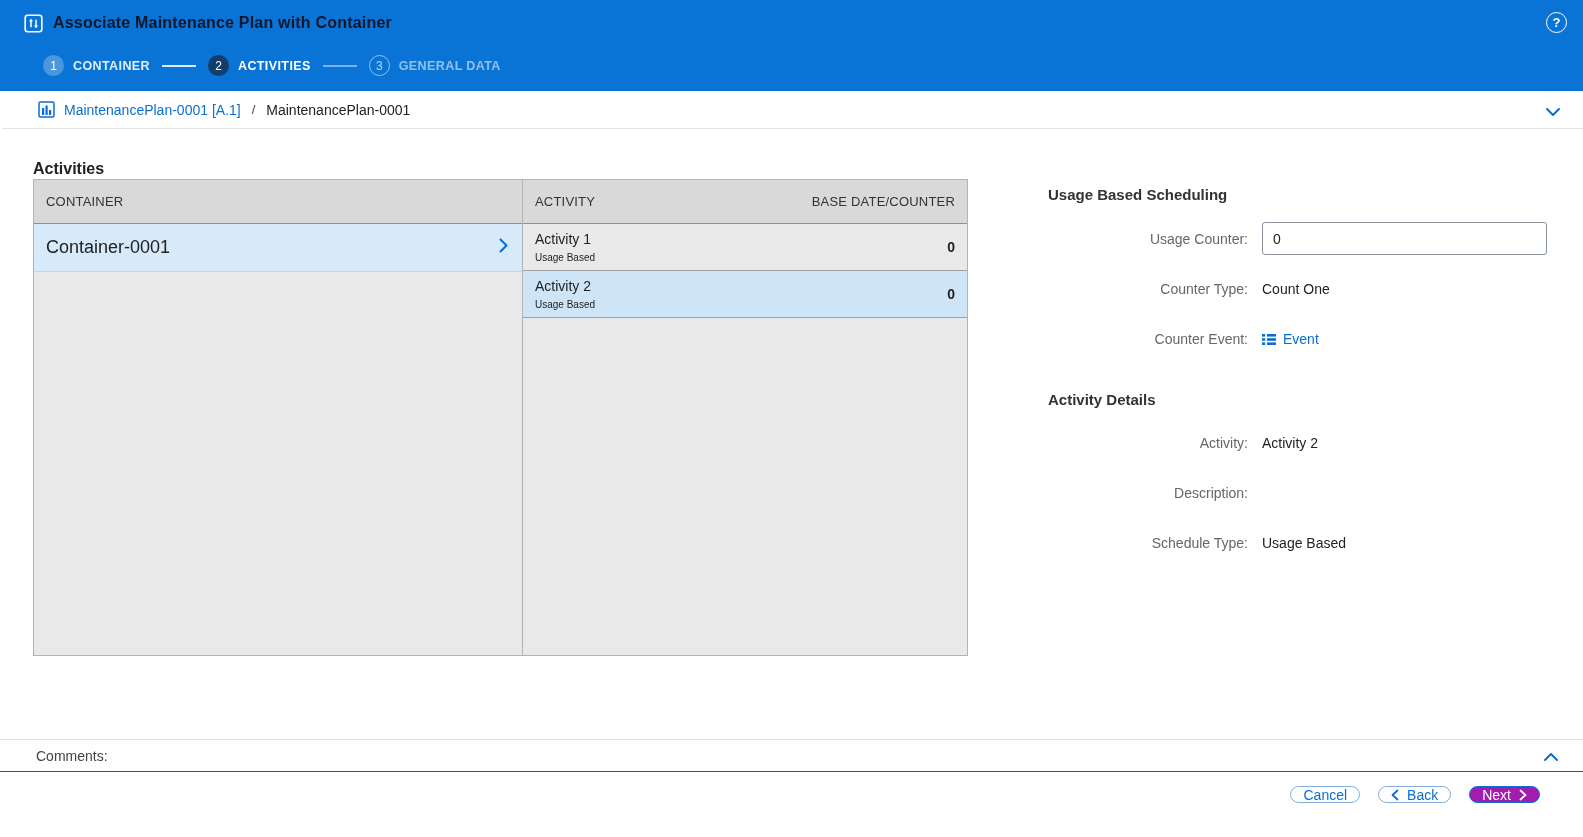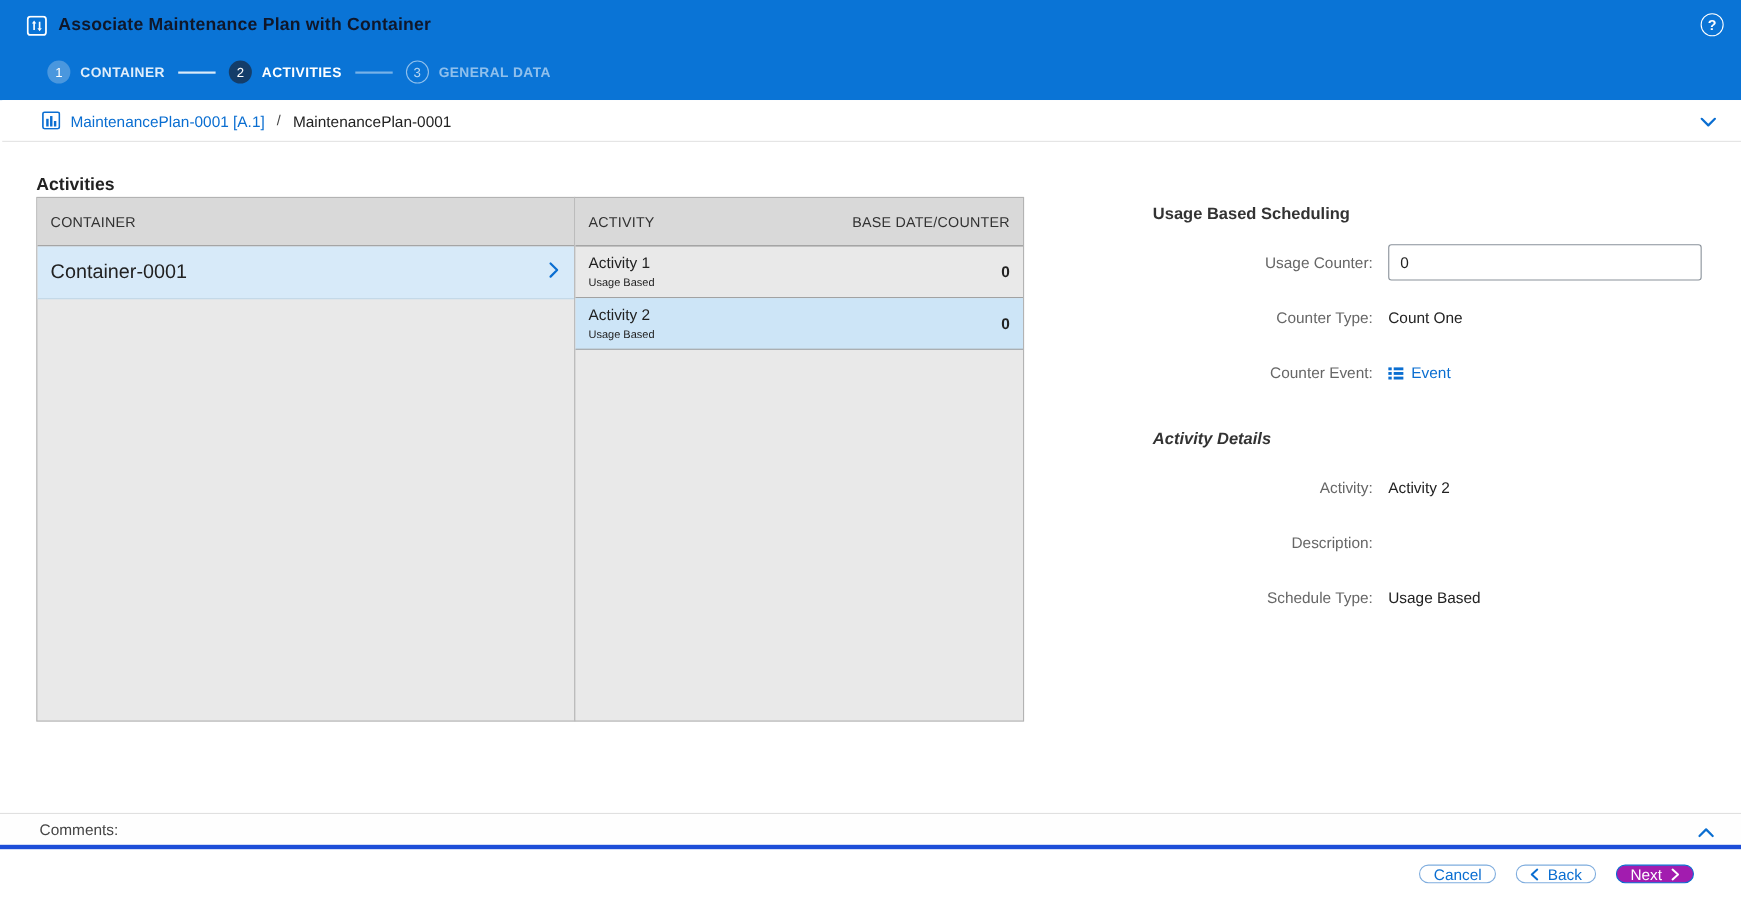--- a/index.html
+++ b/index.html
@@ -39,50 +39,50 @@
   .bc-link { color:#0a6ed1; font-size:14px; cursor:pointer; text-decoration:none; }
   .bc-sep { color:#444; font-size:13px; margin:0 11px; }
   .bc-current { color:#222; font-size:14px; }
   .bc-chevron { position:absolute; right:22px; top:12px; cursor:pointer; }
 
   
   .section-title { position:absolute; left:33px; top:147px; font-size:16px; color:#222; }
   .tables { position:absolute; left:33px; top:179px; display:flex; }
   .tbl { background:#e9e9e9; border:1px solid #b3b3b3; height:477px; overflow:hidden; }
   .tbl-left { width:490px; }
-  .tbl-right { width:409px; margin-left:-1px; }
+  .tbl-right { width:446px; margin-left:-1px; }
   .thead { height:44px; background:#d9d9d9; border-bottom:1px solid #8f8f8f; display:flex; align-items:center;
     font-size:13px; color:#333; letter-spacing:0.2px; }
   .thead-left { padding-left:12px; }
   .thead-right { justify-content:space-between; padding:0 12px; }
 
   .container-row { height:48px; background:#d7eaf9; border-bottom:1px solid #c3d7e6; display:flex;
     align-items:center; justify-content:space-between; padding:0 14px 0 12px; font-size:18px; color:#222; cursor:pointer; }
 
   .act-row { height:47px; border-bottom:1px solid #a2a2a2; display:flex; align-items:center;
     justify-content:space-between; padding:0 12px; cursor:pointer; }
   .act-row.selected { background:#cde5f7; }
   .act-name { font-size:14px; color:#222; line-height:1.25; }
   .act-sub { font-size:10px; color:#222; margin-top:3px; }
   .act-counter { font-size:14px; font-weight:700; color:#222; }
 
   
   .panel { position:absolute; left:1048px; top:186px; width:500px; }
   .panel-h { font-size:15px; font-weight:700; color:#333; margin:0; height:18px; }
-  .panel-h.second { margin-top:36px;font-style:italic; }
+  .panel-h.second { margin-top:36px; }
   .frow { display:flex; align-items:center; min-height:32px; margin-top:18px; }
   .flbl { flex:none; width:200px; text-align:right; padding-right:0; color:#666; font-size:14px; }
   .fval { margin-left:14px; color:#222; font-size:14px; display:flex; align-items:center; gap:7px; }
   .txt-input { width:285px; height:33px; border:1px solid #89919a; border-radius:3px; padding:0 10px;
     font-size:14px; color:#222; background:#fff; font-family:"Liberation Sans", sans-serif; }
   .link { color:#0a6ed1; cursor:pointer; }
 
   
   .comments { position:absolute; top:739px; left:0; right:0; height:33px; background:#fefefe;
-    border-top:1px solid #e0e0e0; border-bottom:4px solid #1d4ed8; display:flex; align-items:center;
+    border-top:1px solid #e0e0e0; border-bottom:1px solid #1d4ed8; display:flex; align-items:center;
     padding-left:36px; font-size:14px; color:#444; }
   .comments-chevron { position:absolute; right:24px; top:9px; cursor:pointer; }
 
   
   .footer { position:absolute; top:786px; right:43px; display:flex; gap:18px; }
   .btn { height:17px; padding:0 12px; border-radius:12px; font-size:14px; display:inline-flex; align-items:center;
     gap:8px; cursor:pointer; font-family:"Liberation Sans", sans-serif; }
   .btn-outline { background:#fff; border:1px solid #7fadde; color:#0a6ed1; }
   .btn-primary { background:#a21caf; border:1px solid #0a6ed1; color:#fff; }
 </style>

